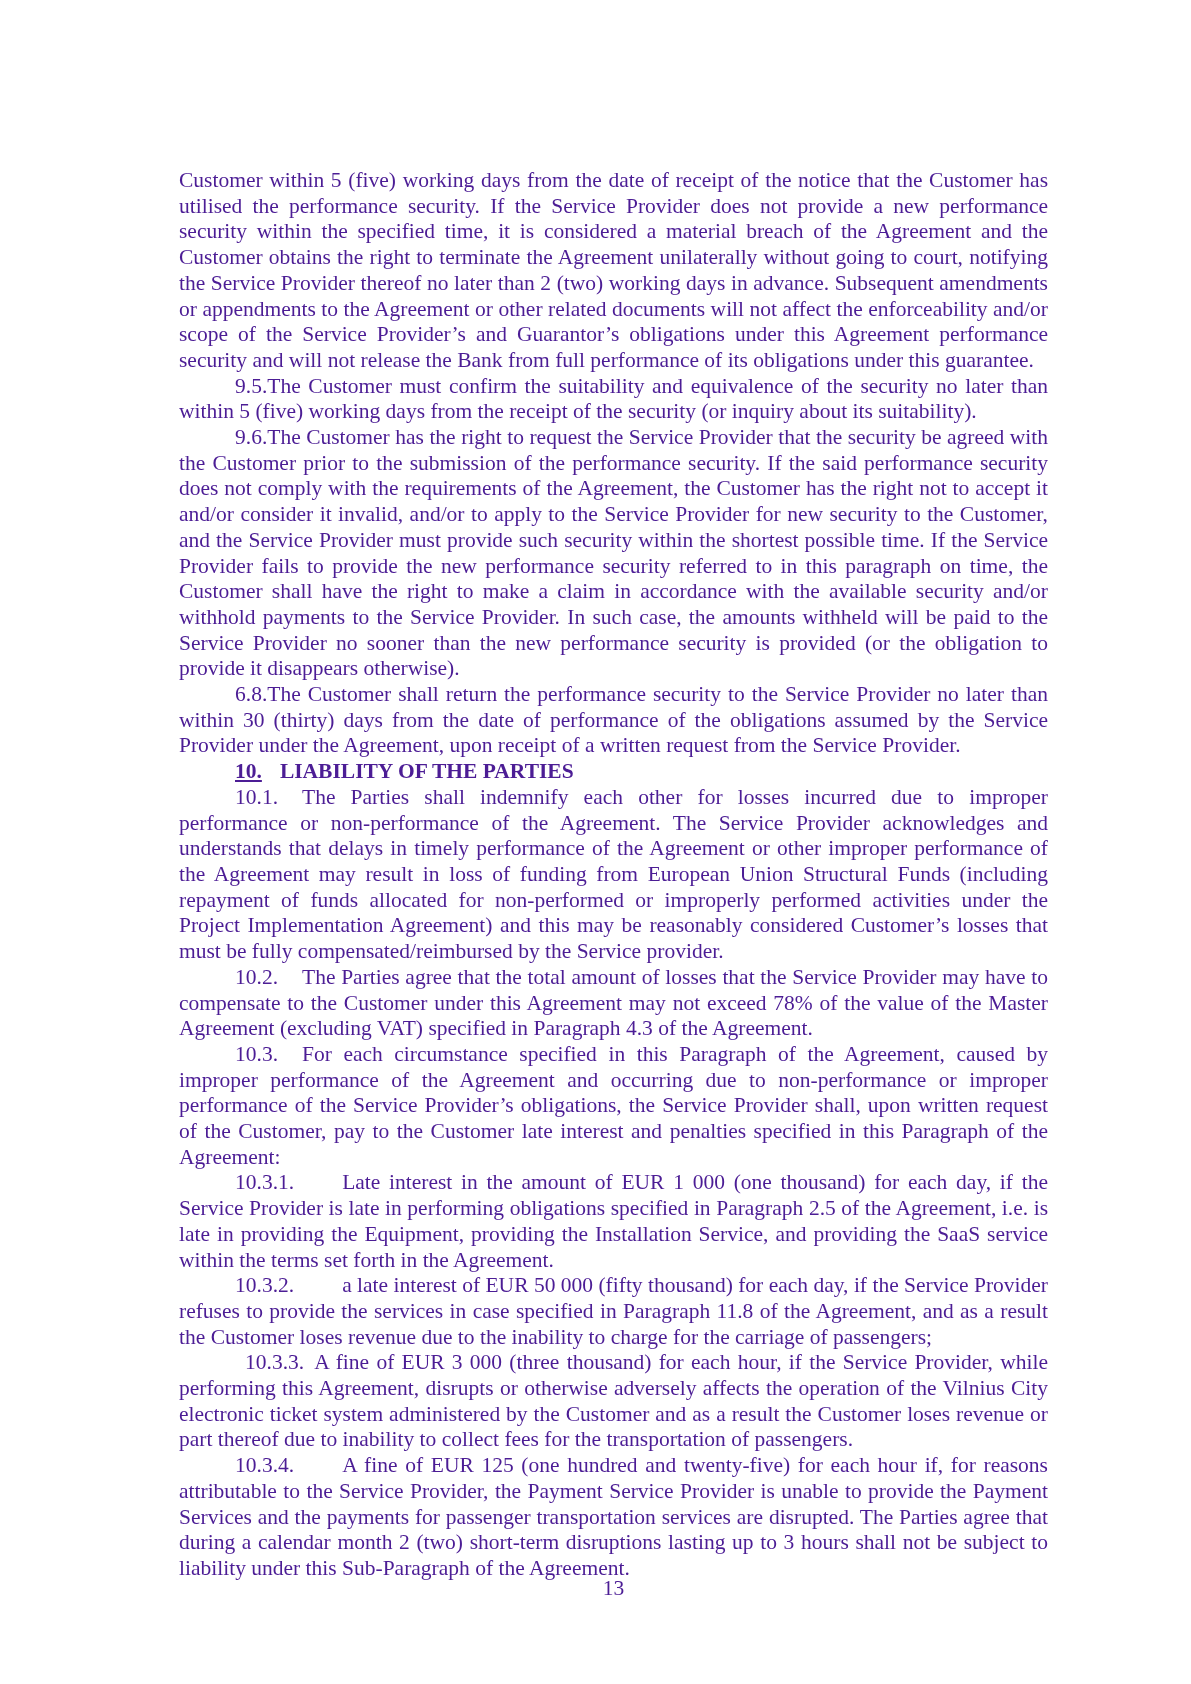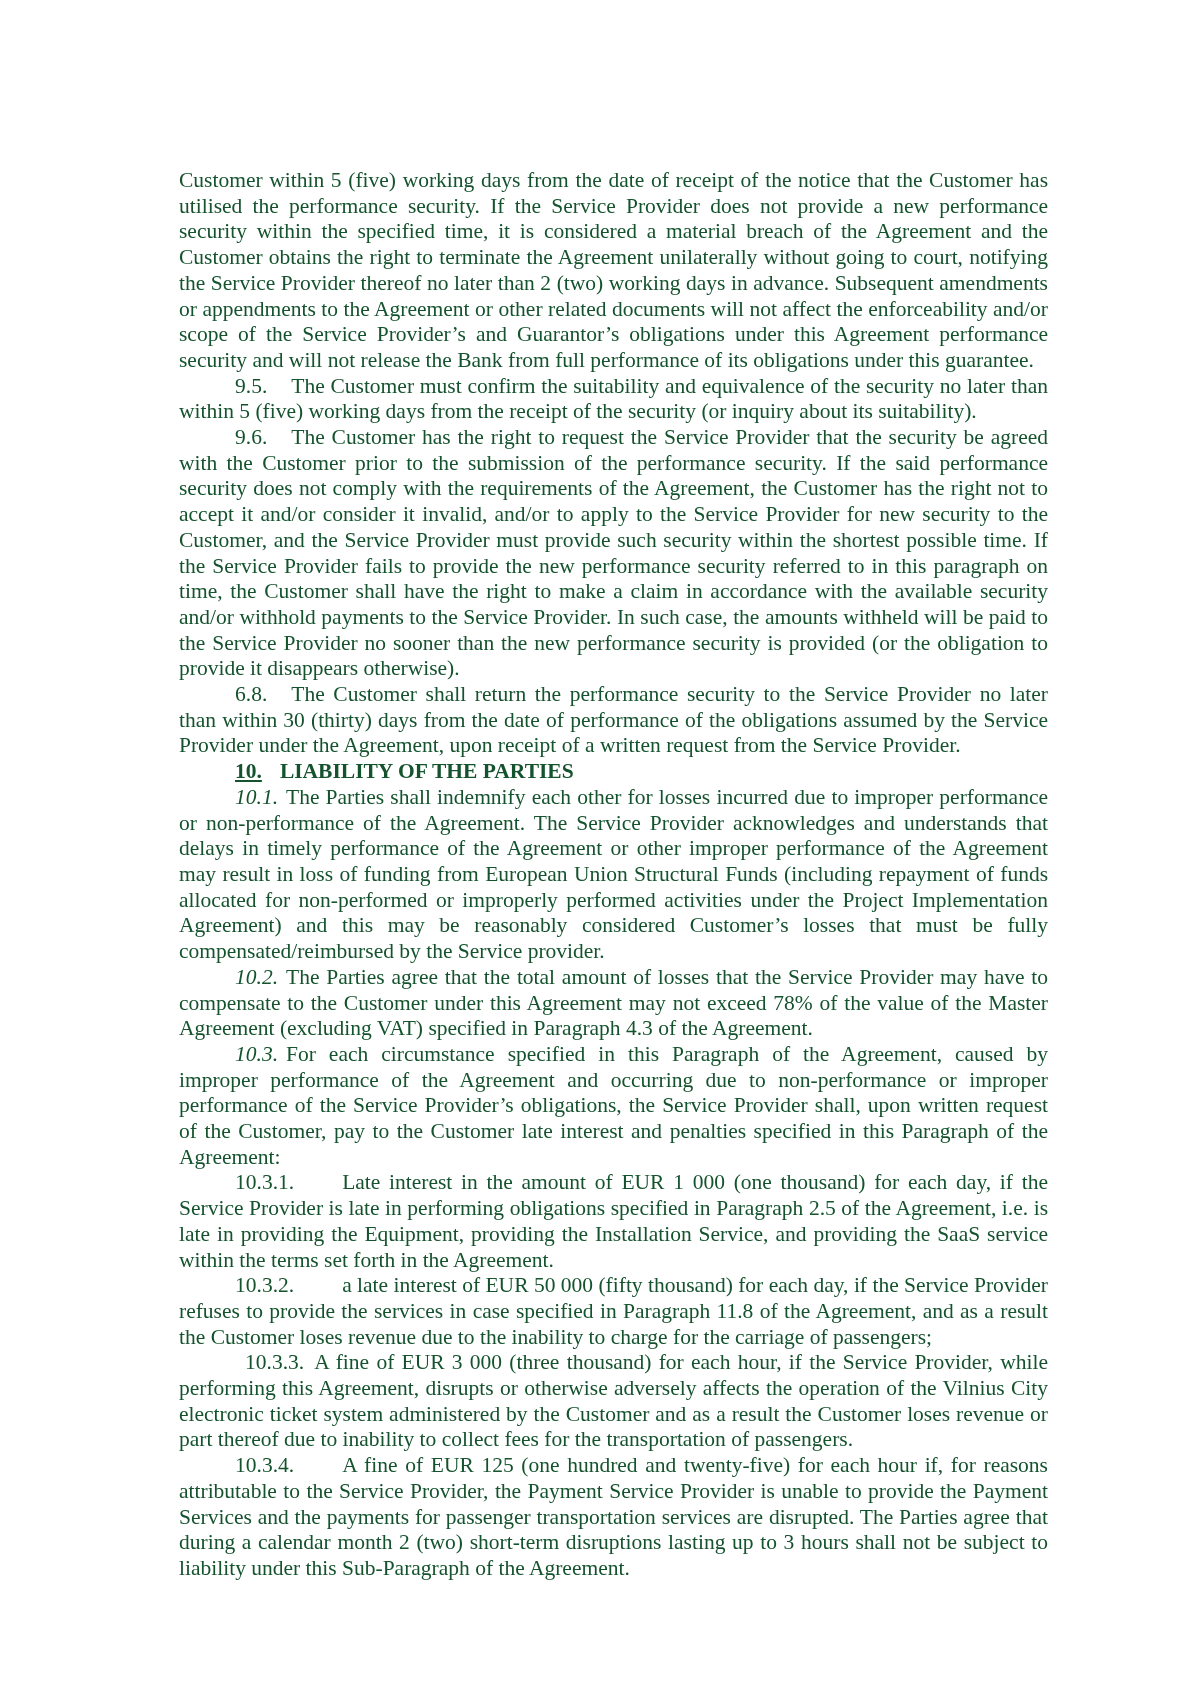--- a/index.html
+++ b/index.html
@@ -7,30 +7,30 @@
     position: relative;
     width: 1191px;
     height: 1620px;
     margin: 0 auto;
     background: #ffffff;
     box-sizing: border-box;
     padding: 168px 143px 0 179px;
     font-family: "Liberation Serif", "DejaVu Serif", serif;
     font-size: 21.5px;
     line-height: 25.7px;
-    color: #14532d;
+    color: #4c1d95;
   }
   .doc p {
     margin: 0;
     text-align: justify;
   }
   .doc p.numbered { text-indent: 56px; }
   .pnum { white-space: nowrap; }
-  .tab-a { margin-right: 24px; }
-  .tab-b { margin-right: 8px; font-style: italic; }
+  .tab-a { margin-right: 0; }
+  .tab-b { margin-right: 24px; }
   .tab-c { margin-right: 48px; }
   .tab-d { margin-right: 10px; margin-left: 10px; }
   .section-heading {
     margin: 26px 0 27px 0;
     text-indent: 56px;
     font-weight: bold;
     text-align: left;
   }
   .section-heading .hnum { margin-right: 18px; text-decoration: underline; }
   .page-number {
@@ -66,13 +66,14 @@
     <p class="numbered"><span class="pnum tab-c">10.3.1.</span><span>Late interest in the amount of EUR 1 000 (one thousand) for each day, if the Service Provider is late in performing obligations specified in Paragraph 2.5 of the Agreement, i.e. is late in providing the Equipment, providing the Installation Service, and providing the SaaS service within the terms set forth in the Agreement.</span></p>
 
     <p class="numbered"><span class="pnum tab-c">10.3.2.</span><span>a late interest of EUR 50 000 (fifty thousand) for each day, if the Service Provider refuses to provide the services in case specified in Paragraph 11.8 of the Agreement, and as a result the Customer loses revenue due to the inability to charge for the carriage of passengers;</span></p>
 
     <p class="numbered"><span class="pnum tab-d">10.3.3.</span><span>A fine of EUR 3 000 (three thousand) for each hour, if the Service Provider, while performing this Agreement, disrupts or otherwise adversely affects the operation of the Vilnius City electronic ticket system administered by the Customer and as a result the Customer loses revenue or part thereof due to inability to collect fees for the transportation of passengers.</span></p>
 
     <p class="numbered"><span class="pnum tab-c">10.3.4.</span><span>A fine of EUR 125 (one hundred and twenty-five) for each hour if, for reasons attributable to the Service Provider, the Payment Service Provider is unable to provide the Payment Services and the payments for passenger transportation services are disrupted. The Parties agree that during a calendar month 2 (two) short-term disruptions lasting up to 3 hours shall not be subject to liability under this Sub-Paragraph of the Agreement.</span></p>
 
   </div>
 
+  <div class="page-number">13</div>
 </div>
 
 </body></html>

